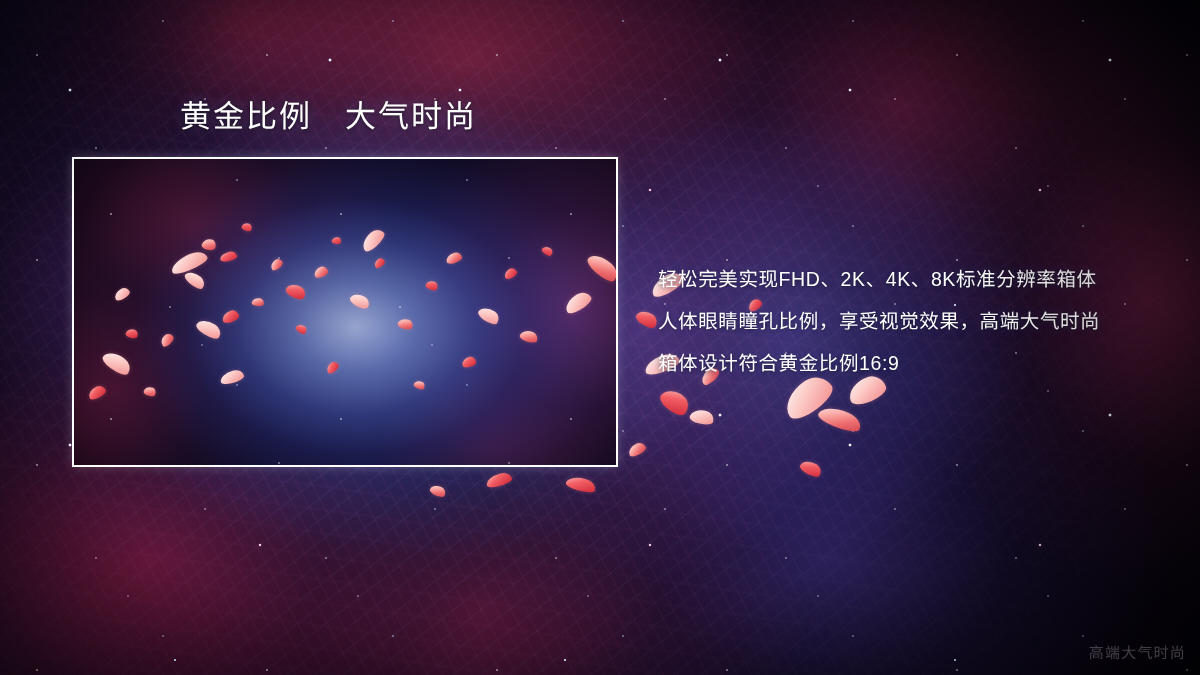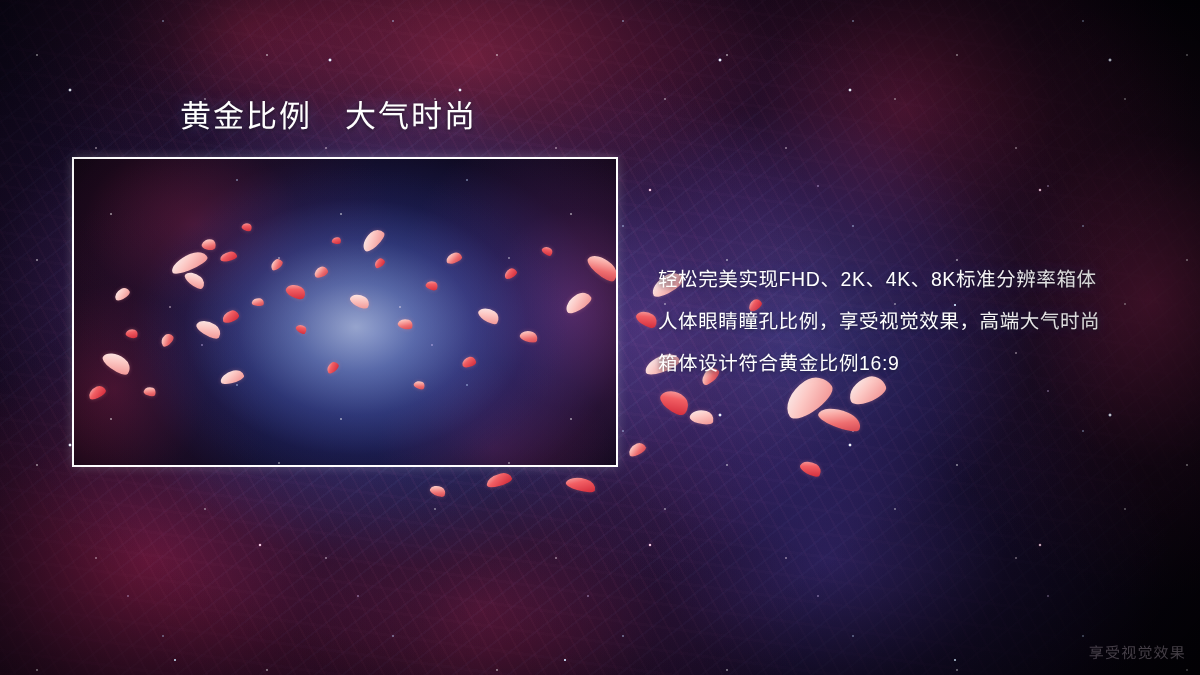--- a/index.html
+++ b/index.html
@@ -356,14 +356,14 @@
   </div>
 
   <div class="body-text">
     <div class="body-line">轻松完美实现FHD、2K、4K、8K标准分辨率箱体</div>
     <div class="body-line">人体眼睛瞳孔比例，享受视觉效果，高端大气时尚</div>
     <div class="body-line">箱体设计符合黄金比例16:9</div>
   </div>
 
   <div class="vignette"></div>
 
-  <div class="watermark">享受视觉效果</div>
+  <div class="watermark">高端大气时尚</div>
 </div>
 
 </body></html>

